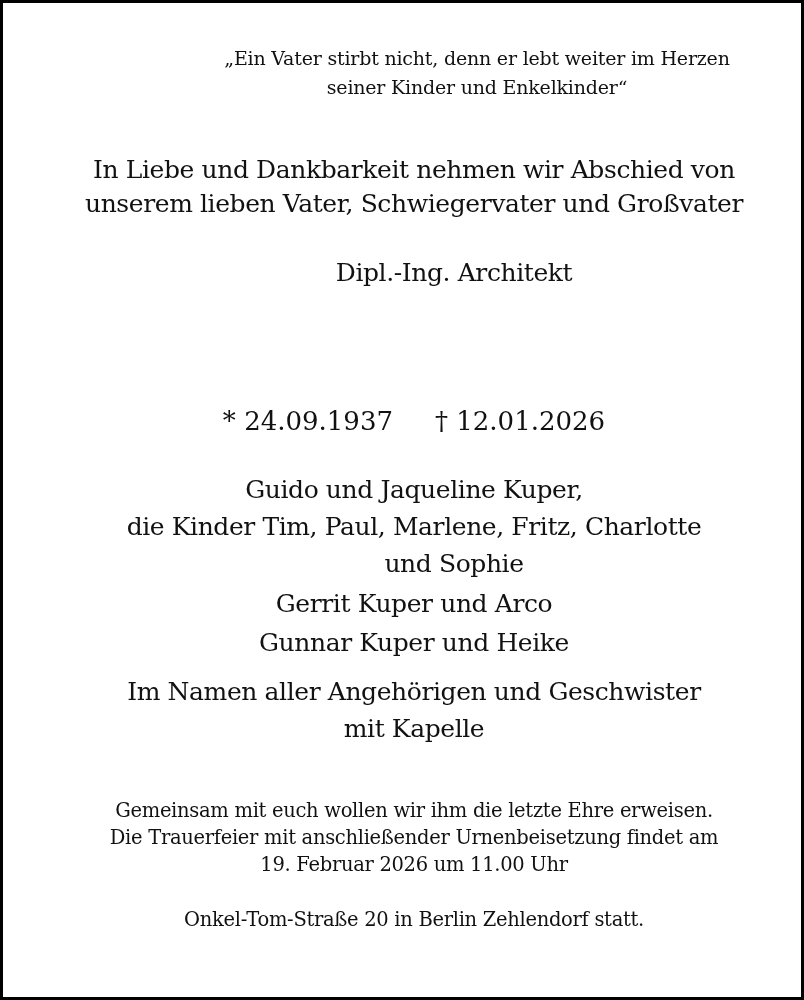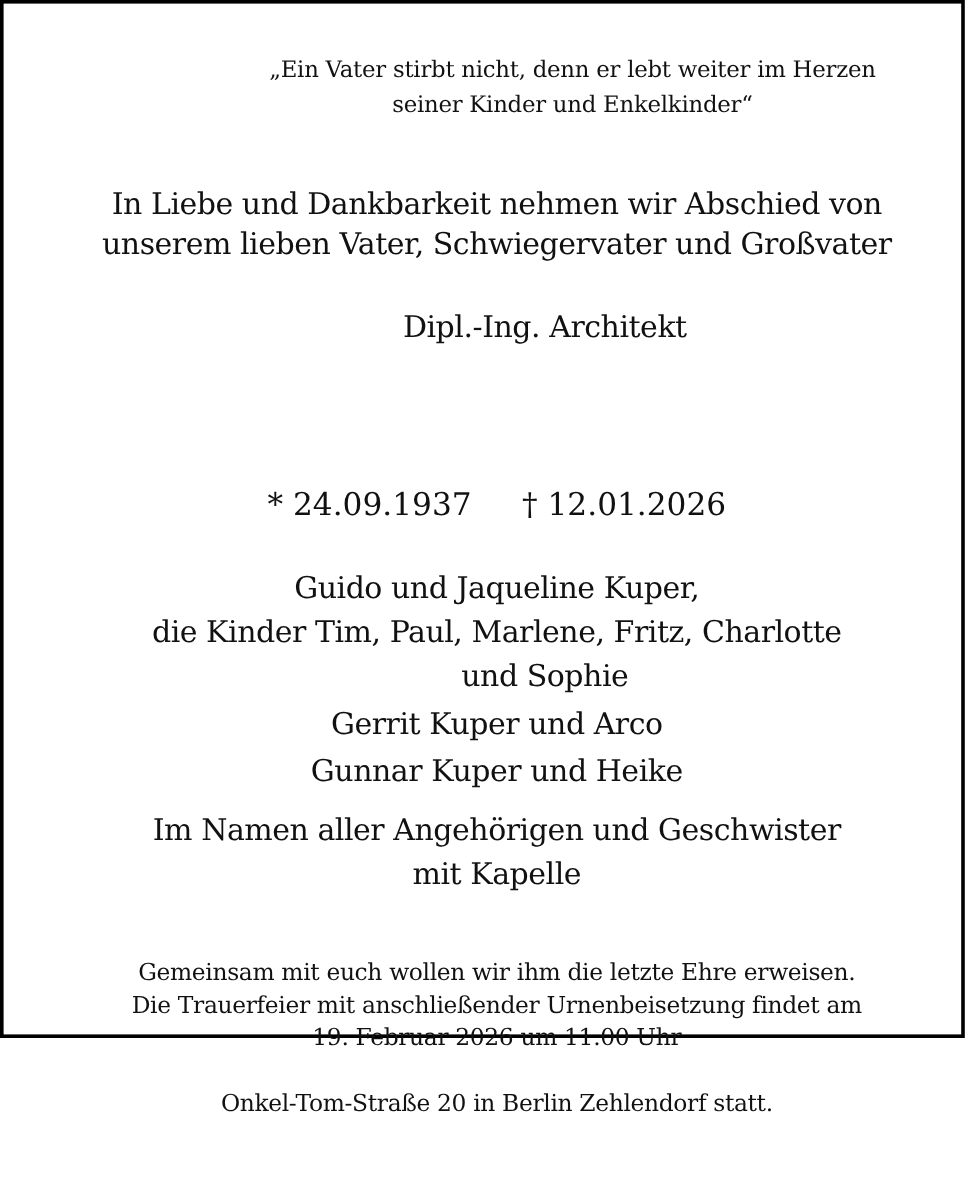--- a/index.html
+++ b/index.html
@@ -1,19 +1,19 @@
 <!DOCTYPE html>
 <html><head>
   <meta charset="utf-8">
   <style>
     html, body { margin: 0; padding: 0; background: #ffffff; }
     body { width: 804px; height: 1000px; overflow: hidden; }
     .frame {
       position: absolute; left: 0; top: 0;
-      width: 804px; height: 865px;
+      width: 804px; height: 1000px;
       box-sizing: border-box;
       border: 3px solid #000000;
       background: #ffffff;
       color: #111111;
       font-family: "DejaVu Serif", "Liberation Serif", serif;
     }
     .line {
       position: absolute; left: 12px; width: 100%;
       text-align: center; white-space: nowrap;
     }

